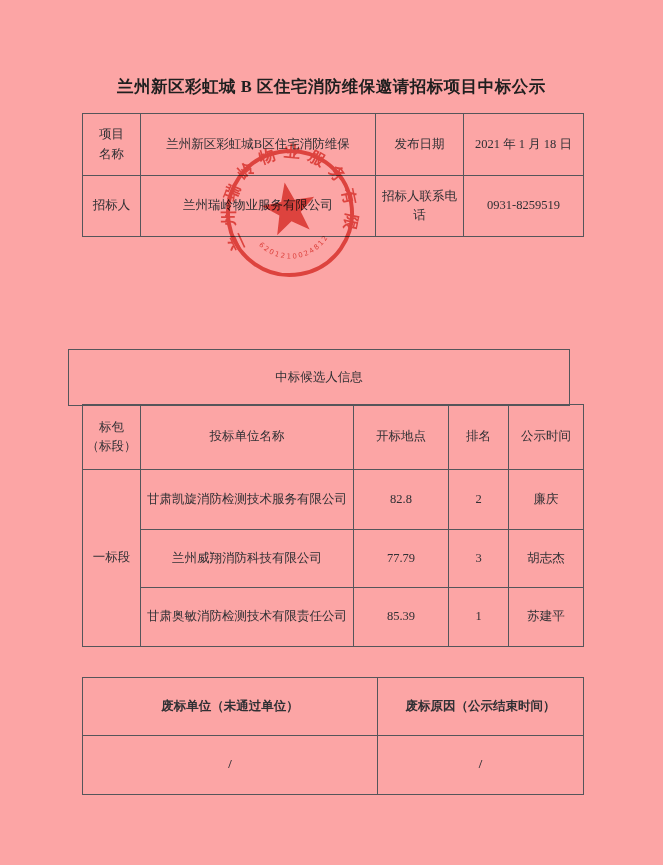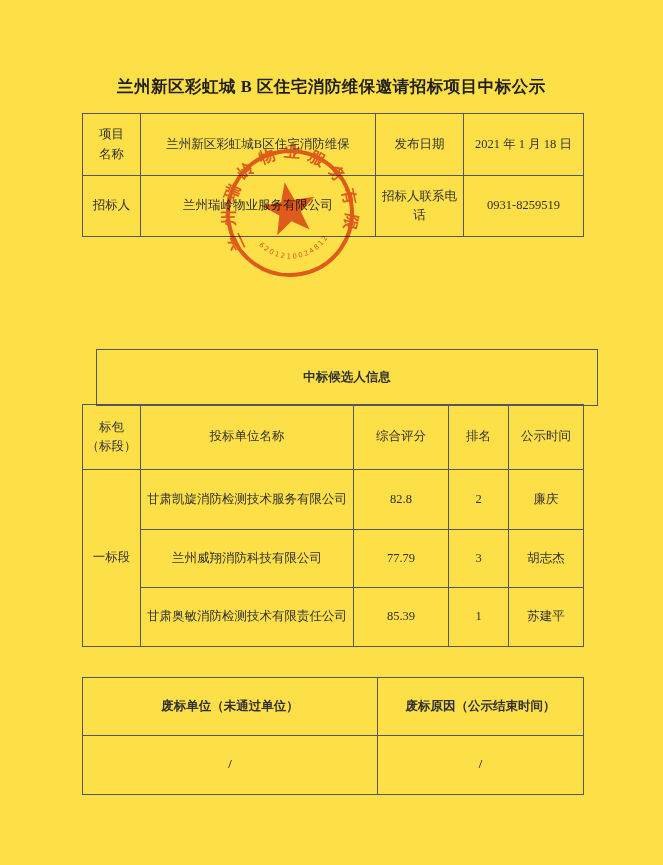--- a/index.html
+++ b/index.html
@@ -1,21 +1,21 @@
 <!DOCTYPE html>
 <html><head>
 <meta charset="utf-8">
 <style>
   * { box-sizing: border-box; }
   html, body { margin: 0; padding: 0; background: #e9e9e9; }
   .page {
     position: relative;
     width: 663px; height: 865px;
     margin: 0 auto;
-    background: #fde047;
+    background: #fca5a5;
     font-family: "Liberation Serif", "DejaVu Serif", serif;
     color: #2d2d2d;
     overflow: hidden;
   }
   .doc-title {
     position: absolute;
     top: 76px; left: 0; width: 100%;
     text-align: center;
     font-size: 16.5px;
     font-weight: 700;
@@ -83,21 +83,21 @@
     <colgroup>
         <col style="width:58px">
         <col style="width:130px">
         <col style="width:105px">
         <col style="width:208px">
       </colgroup>
     <tbody>
   </tbody>
     </table>
 
-  <table class="sheet" style="left:96px; top:349px; width:501px;font-weight:bold;">
+  <table class="sheet" style="left:68px; top:349px; width:501px;">
     <colgroup>
         <col style="width:501px">
       </colgroup>
     <tbody>
         <tr style="height:56px">
       <td>中标候选人信息</td>
     </tr>
   </tbody>
     </table>
 
@@ -107,21 +107,21 @@
         <col style="width:213px">
         <col style="width:95px">
         <col style="width:60px">
         <col style="width:75px">
       </colgroup>
     <tbody>
         <tr style="height:65px">
       <td>标包
 （标段）</td>
       <td>投标单位名称</td>
-      <td>综合评分</td>
+      <td>开标地点</td>
       <td>排名</td>
       <td>公示时间</td>
     </tr>
     <tr style="height:60px">
       <td rowspan="3">一标段</td>
       <td>甘肃凯旋消防检测技术服务有限公司</td>
       <td>82.8</td>
       <td>2</td>
       <td>廉庆</td>
     </tr>

